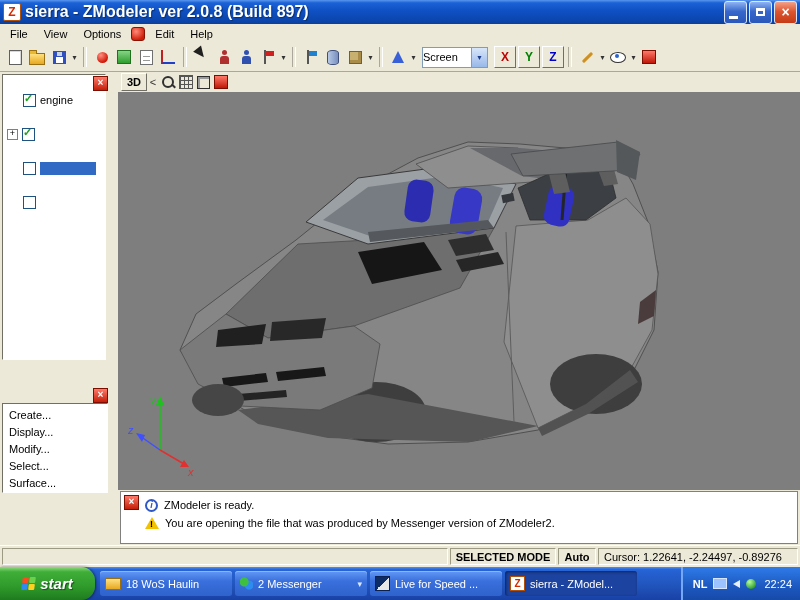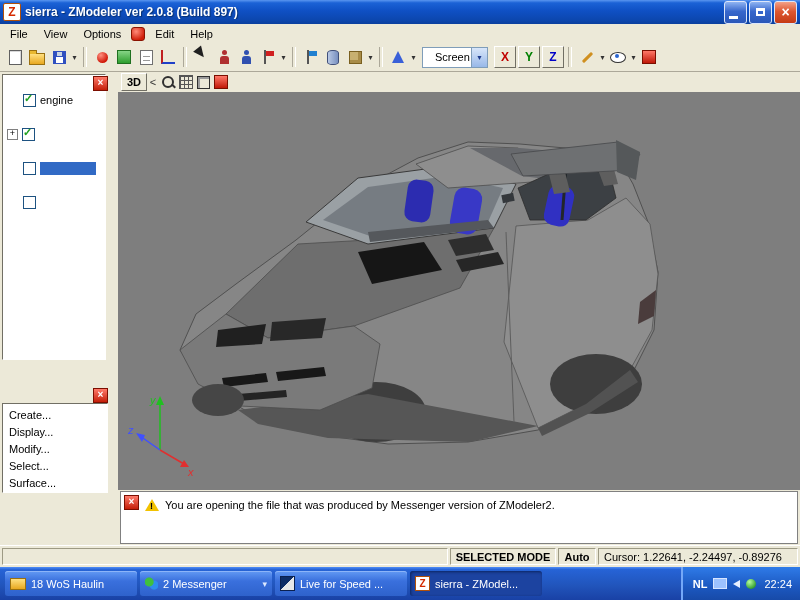--- a/index.html
+++ b/index.html
@@ -5,21 +5,21 @@
   html,body{margin:0;padding:0;background:#000;}
   .window{position:relative;width:800px;height:600px;background:#ece9d8;overflow:hidden;
     font-family:"Liberation Sans",sans-serif;font-size:11px;color:#000;}
 
   
   .titlebar{position:absolute;left:0;top:0;width:800px;height:24px;
     background:linear-gradient(180deg,#5a96f0 0%,#1b62d6 12%,#0f50c4 45%,#0c46ad 85%,#0a3f9e 100%);
     display:flex;align-items:center;padding:0 3px;box-sizing:border-box;}
   .app-icon{width:16px;height:16px;background:#fff;border:1px solid #b0500a;border-radius:2px;
     color:#d42a00;font-weight:bold;font-size:12px;display:flex;align-items:center;justify-content:center;margin-right:4px;}
-  .title-text{flex:1;color:#fff;font-weight:bold;font-size:12px;text-shadow:1px 1px 1px #08306e;
+  .title-text{flex:1;color:#fff;font-weight:bold;font-size:16px;text-shadow:1px 1px 1px #08306e;
     white-space:nowrap;overflow:hidden;}
   .tb-btn{width:21px;height:21px;margin-left:2px;border-radius:3px;border:1px solid #dce6fa;
     background:linear-gradient(180deg,#8fb4f2 0%,#3767cc 45%,#2a57b8 100%);
     display:flex;align-items:center;justify-content:center;position:relative;}
   .tb-btn.close{background:linear-gradient(180deg,#f4a188 0%,#dd5630 45%,#c53a14 100%);}
   .glyph-min{position:absolute;left:4px;bottom:4px;width:9px;height:3px;background:#fff;}
   .glyph-max{width:9px;height:8px;border:2px solid #fff;border-top-width:3px;box-sizing:border-box;}
   .glyph-close{color:#fff;font-weight:bold;font-size:14px;line-height:14px;}
 
   
@@ -57,21 +57,21 @@
   .ic-flag::after{content:"";position:absolute;left:4px;top:1px;width:8px;height:5px;background:var(--fc,#d02020);}
   .ic-cyl{width:10px;height:13px;background:linear-gradient(90deg,#b8c8e4,#7890c0);border:1px solid #40507a;border-radius:5px/3px;}
   .ic-cube{width:11px;height:11px;background:#c8b070;border:1px solid #7a6020;box-shadow:inset -3px -3px 0 #a88c48;}
   .ic-cone{width:0;height:0;border-left:6px solid transparent;border-right:6px solid transparent;border-bottom:12px solid #3a60d8;}
   .ic-pen{width:13px;height:3px;background:#d09020;border-radius:1px;transform:rotate(-45deg);}
   .ic-eye{width:14px;height:9px;border:1px solid #333;border-radius:50%;background:#fff;position:relative;}
   .ic-eye::after{content:"";position:absolute;left:4px;top:1px;width:4px;height:4px;border-radius:50%;background:#2a66d0;}
   .ic-redsq{width:12px;height:12px;background:linear-gradient(#ff7868,#c01808);border:1px solid #7a0e00;}
 
   .combo{width:64px;height:19px;background:#fff;border:1px solid #7f9db9;display:flex;align-items:stretch;margin:0 4px;flex:0 0 auto;}
-  .combo-text{flex:1;display:flex;align-items:center;padding-left:12px;}
+  .combo-text{flex:1;display:flex;align-items:center;padding-left:0;}
   .combo-btn{width:15px;background:linear-gradient(#d8e6fa,#98b8e8);border-left:1px solid #7f9db9;display:flex;align-items:center;justify-content:center;}
   .combo-btn::after{content:"▼";font-size:7px;color:#1c3a8c;}
 
   .axis-btn{width:20px;height:20px;margin-left:2px;background:#ece9d8;font-weight:bold;font-size:12px;
     border:1px solid;border-color:#fff #716f64 #716f64 #fff;display:flex;align-items:center;justify-content:center;flex:0 0 auto;}
   .ax-x{color:#c00000;} .ax-y{color:#008000;} .ax-z{color:#0000c8;}
   .close-red{width:13px;height:13px;background:linear-gradient(#ff7a6a,#c41e08);border:1px solid #7c0e00;
     color:#fff;font-weight:bold;font-size:10px;line-height:11px;text-align:center;}
   .close-red::after{content:"×";}
 
@@ -373,33 +373,46 @@
       <polygon points="63,77 54,77 58,70" fill="#e03030"></polygon>
       <text x="24" y="14" fill="#20c020" font-size="11" font-style="italic" font-family="Liberation Sans, sans-serif">y</text>
       <text x="2" y="44" fill="#4050ff" font-size="11" font-style="italic" font-family="Liberation Sans, sans-serif">z</text>
       <text x="62" y="86" fill="#e03030" font-size="11" font-style="italic" font-family="Liberation Sans, sans-serif">x</text>
     </svg>
   </div>
 
   <div class="msg-panel">
     <div class="close-red msg-close"></div>
     <div class="msg-line">
+      <span class="ic-info"></span>
+      <span>ZModeler is ready.</span>
+    </div>
+    <div class="msg-line">
       <span class="ic-warn"></span>
       <span>You are opening the file that was produced by Messenger version of ZModeler2.</span>
     </div>
   </div>
 
   <div class="statusbar">
     <div class="seg seg-empty"></div>
     <div class="seg seg-mode">SELECTED MODE</div>
     <div class="seg seg-auto">Auto</div>
     <div class="seg seg-cursor">Cursor: 1.22641, -2.24497, -0.89276</div>
   </div>
 
   <div class="taskbar">
+    <div class="start-btn">
+      <span class="winflag">
+          <i class="wf-r"></i>
+          <i class="wf-g"></i>
+          <i class="wf-b"></i>
+          <i class="wf-y"></i>
+        </span>
+      <span class="start-label">start</span>
+    </div>
     <div class="task-items">
       <div class="task-btn">
         <span class="ti-folder"></span>
         <span class="task-label">18 WoS Haulin</span>
       </div>
       <div class="task-btn">
         <span class="ti-msn"></span>
         <span class="task-label">2 Messenger</span>
         <span class="chev">▾</span>
       </div>

